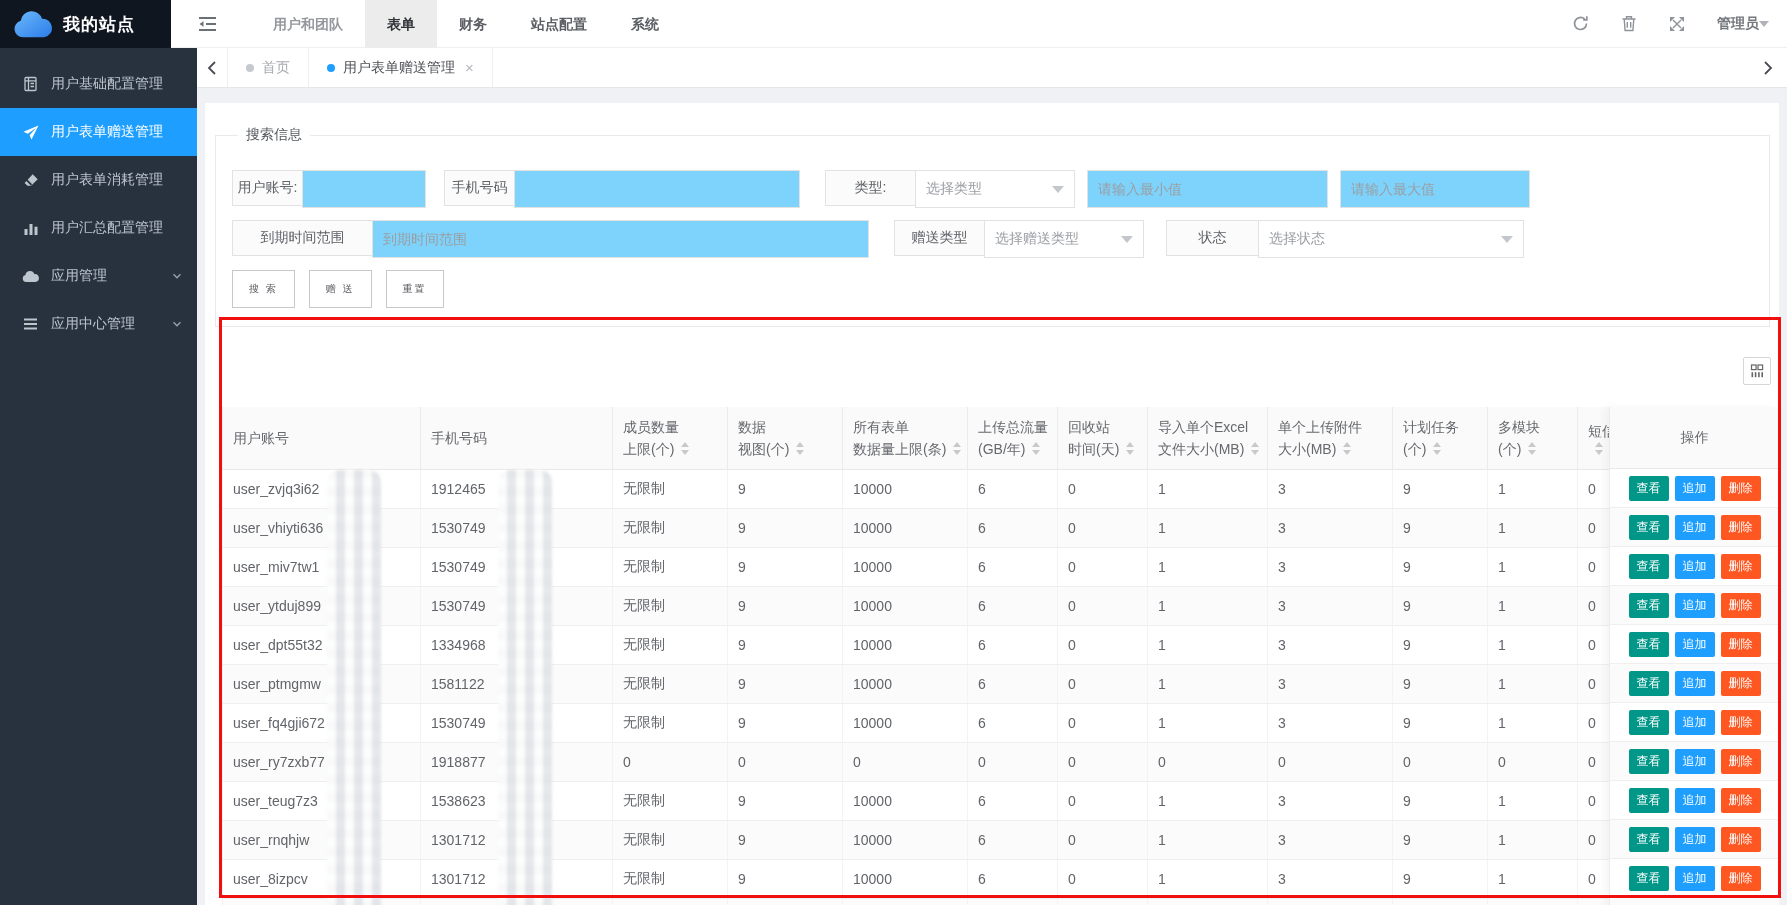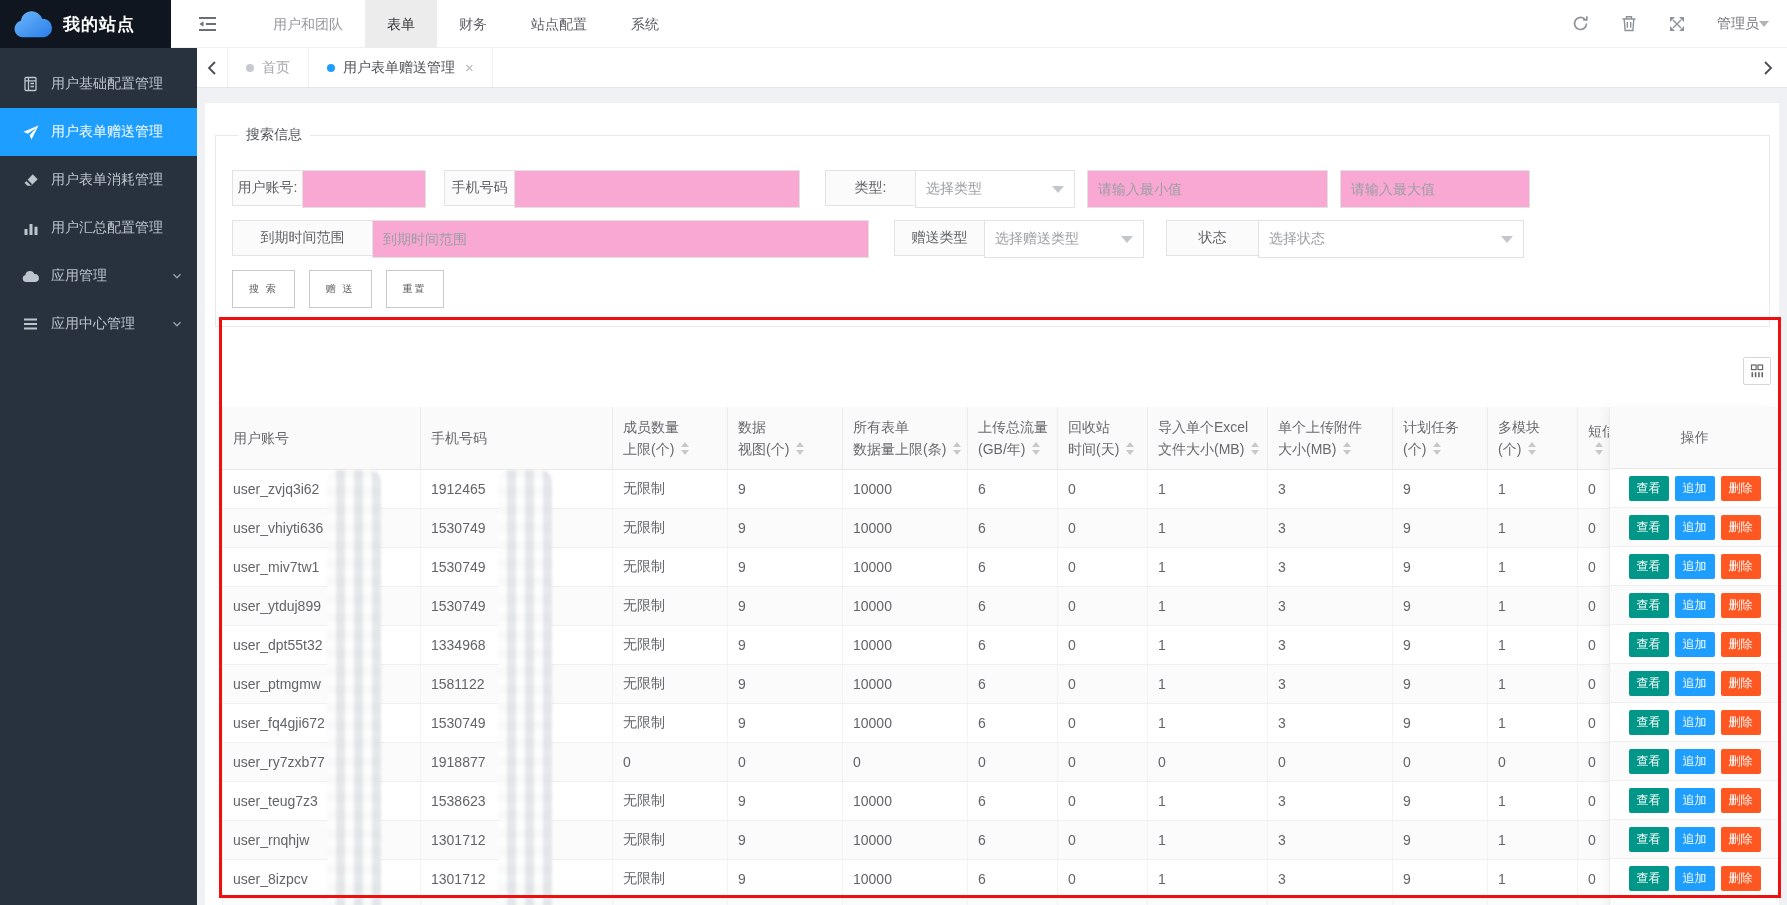--- a/index.html
+++ b/index.html
@@ -4,21 +4,21 @@
 <style>
   * { box-sizing: border-box; margin: 0; padding: 0; }
   html,body { width:1787px; height:905px; overflow:hidden;
     font-family:"Liberation Sans","DejaVu Sans",sans-serif; background:#eff1f4; position:relative; }
 
   
   .logo { position:absolute; left:0; top:0; width:171px; height:48px; background:#0f161f;
     display:flex; align-items:center; gap:9px; padding-left:12px; z-index:20; }
   .logo-text { color:#fff; font-size:17px; font-weight:bold; letter-spacing:1px; }
   .topbar { position:absolute; left:171px; top:0; right:0; height:48px; background:#fff;
-    display:flex; align-items:center; border-bottom:1px solid #f0f0f0; z-index:15; }
+    display:flex; align-items:center; border-bottom:1px solid #f0f0f0; z-index:15;font-weight:bold; }
   .collapse-btn { width:44px; height:48px; display:flex; align-items:center; justify-content:center;
     color:#6b7076; cursor:pointer; margin-left:14px; }
   .topnav { display:flex; height:48px; margin-left:22px; }
   .nav-item { height:48px; line-height:48px; padding:0 22px; font-size:14px; color:#94979c; cursor:pointer; }
   .nav-item:nth-child(n+3) { color:#5b5e63; }
   .nav-item.active { background:#ececec; color:#2f3237; }
   .topbar-right { margin-left:auto; display:flex; align-items:center; gap:32px; padding-right:18px; }
   .tb-icon { color:#8d9399; display:flex; align-items:center; cursor:pointer; }
   .user-drop { display:flex; align-items:center; color:#75787d; font-size:14px; cursor:pointer; }
   .caret-down { width:0; height:0; border-left:5px solid transparent; border-right:5px solid transparent;
@@ -50,21 +50,21 @@
   
   .content { position:absolute; left:197px; top:88px; right:0; bottom:0; background:#eff1f4; padding:15px 8px 0 8px; }
   .card { background:#fff; width:1574px; height:100%; padding-top:23px; }
 
   fieldset.search-fs { border:1px solid #e9e9e9; margin:0 9px 0 10px; padding:14px 0 18px 16px; }
   fieldset.search-fs legend { margin-left:6px; padding:0 8px; font-size:14px; color:#55585d; }
   .frow { display:flex; align-items:flex-start; margin-top:12px; }
   .fgroup { display:flex; height:38px; }
   .flabel { height:36px; display:flex; align-items:center; justify-content:center; padding:0 8px;
     background:#fbfbfb; border:1px solid #e2e2e2; border-right:none; font-size:14px; color:#5f6267; white-space:nowrap; }
-  .finput { height:38px; border:1px solid #e2e2e2; background:#f9a8d4; font-size:14px; color:#333; padding:0 10px; outline:none; }
+  .finput { height:38px; border:1px solid #e2e2e2; background:#7dd3fc; font-size:14px; color:#333; padding:0 10px; outline:none; }
   .finput::placeholder { color:#9b9ea3; }
   .fselect { height:38px; border:1px solid #e2e2e2; background:#fff; display:flex; align-items:center;
     justify-content:space-between; padding:0 10px; font-size:14px; color:#9b9ea3; cursor:pointer; }
   .sel-caret { width:0; height:0; border-left:6px solid transparent; border-right:6px solid transparent;
     border-top:7px solid #c3c6cb; }
   .btn-row { display:flex; gap:14px; margin-top:12px; }
   .pbtn { height:38px; padding:0 16px; background:#fff; border:1px solid #c9c9c9; font-size:10px;
     color:#55585d; cursor:pointer; letter-spacing:2px; }
 
   

